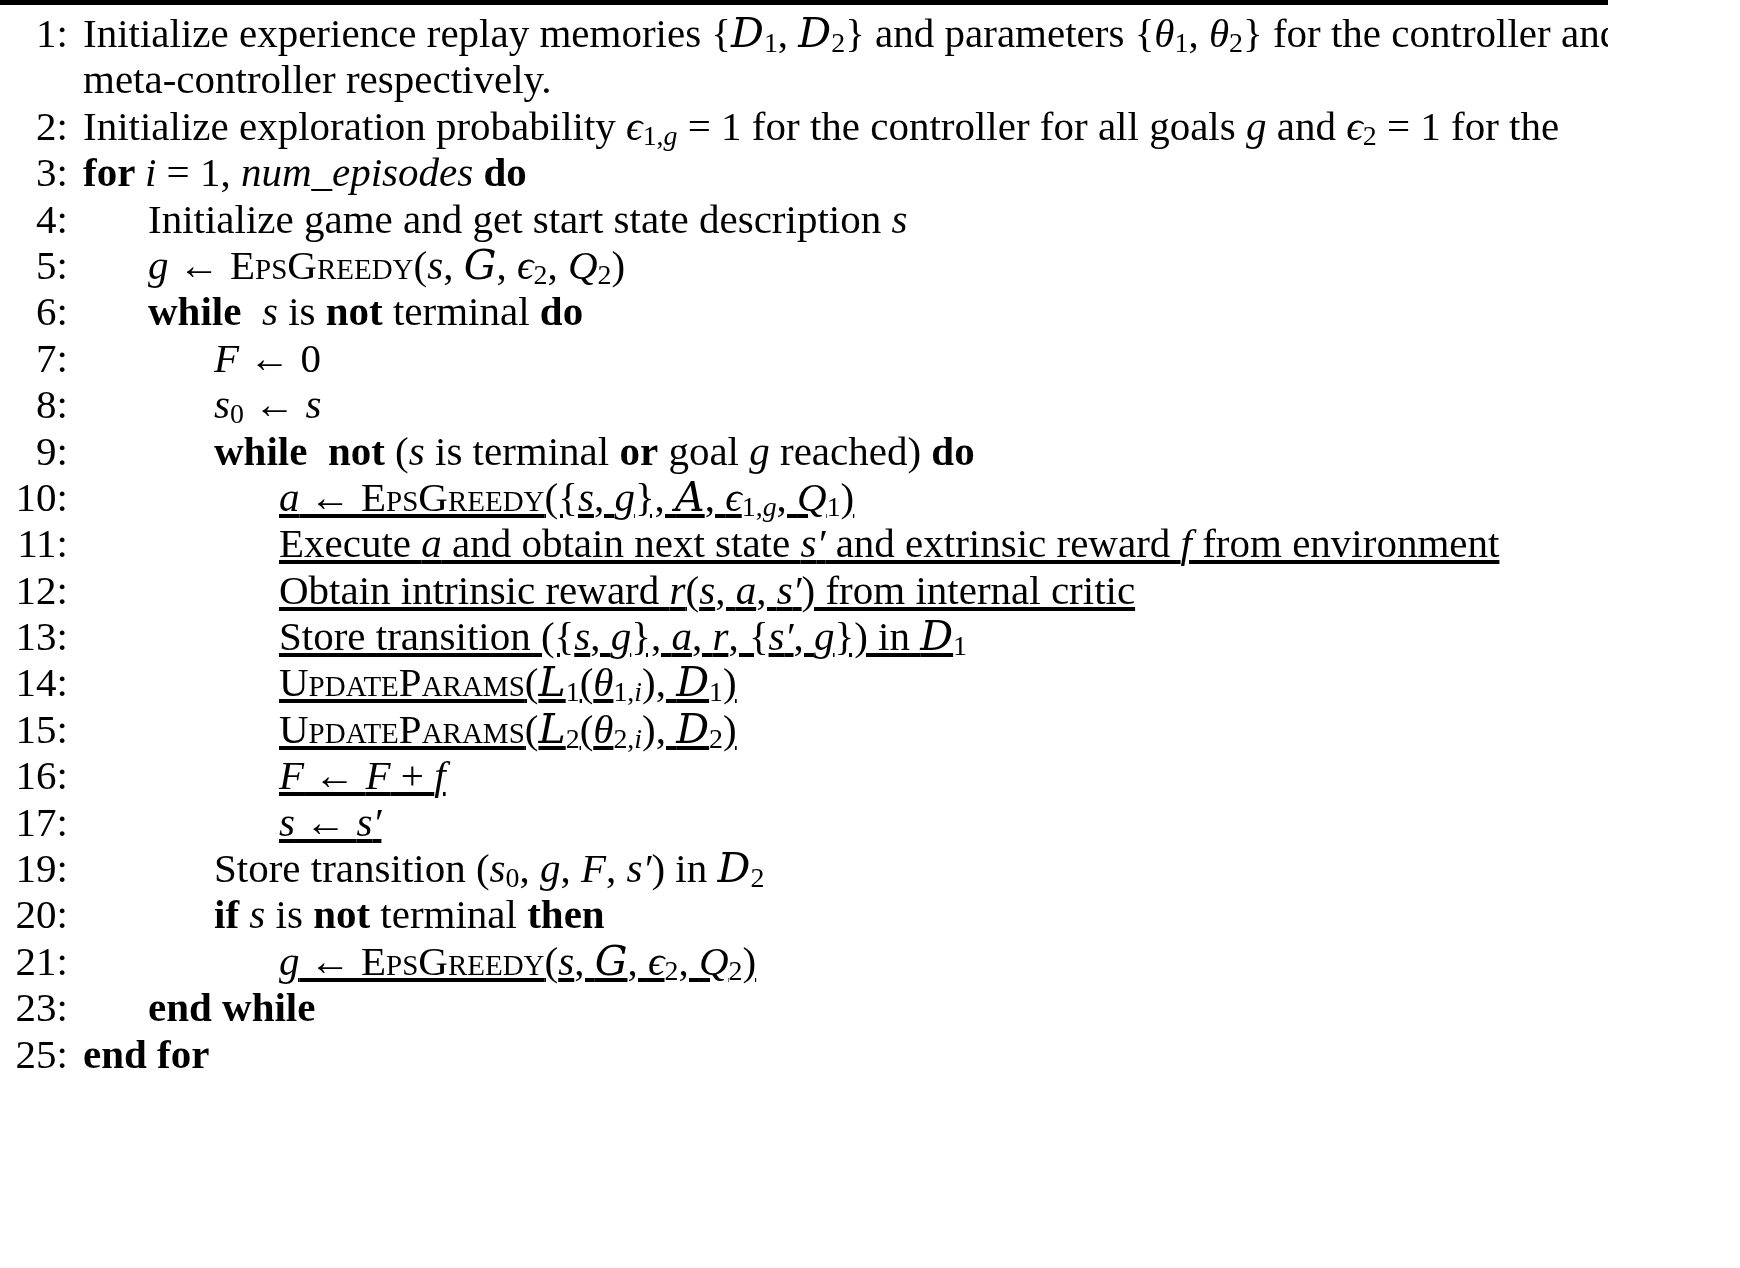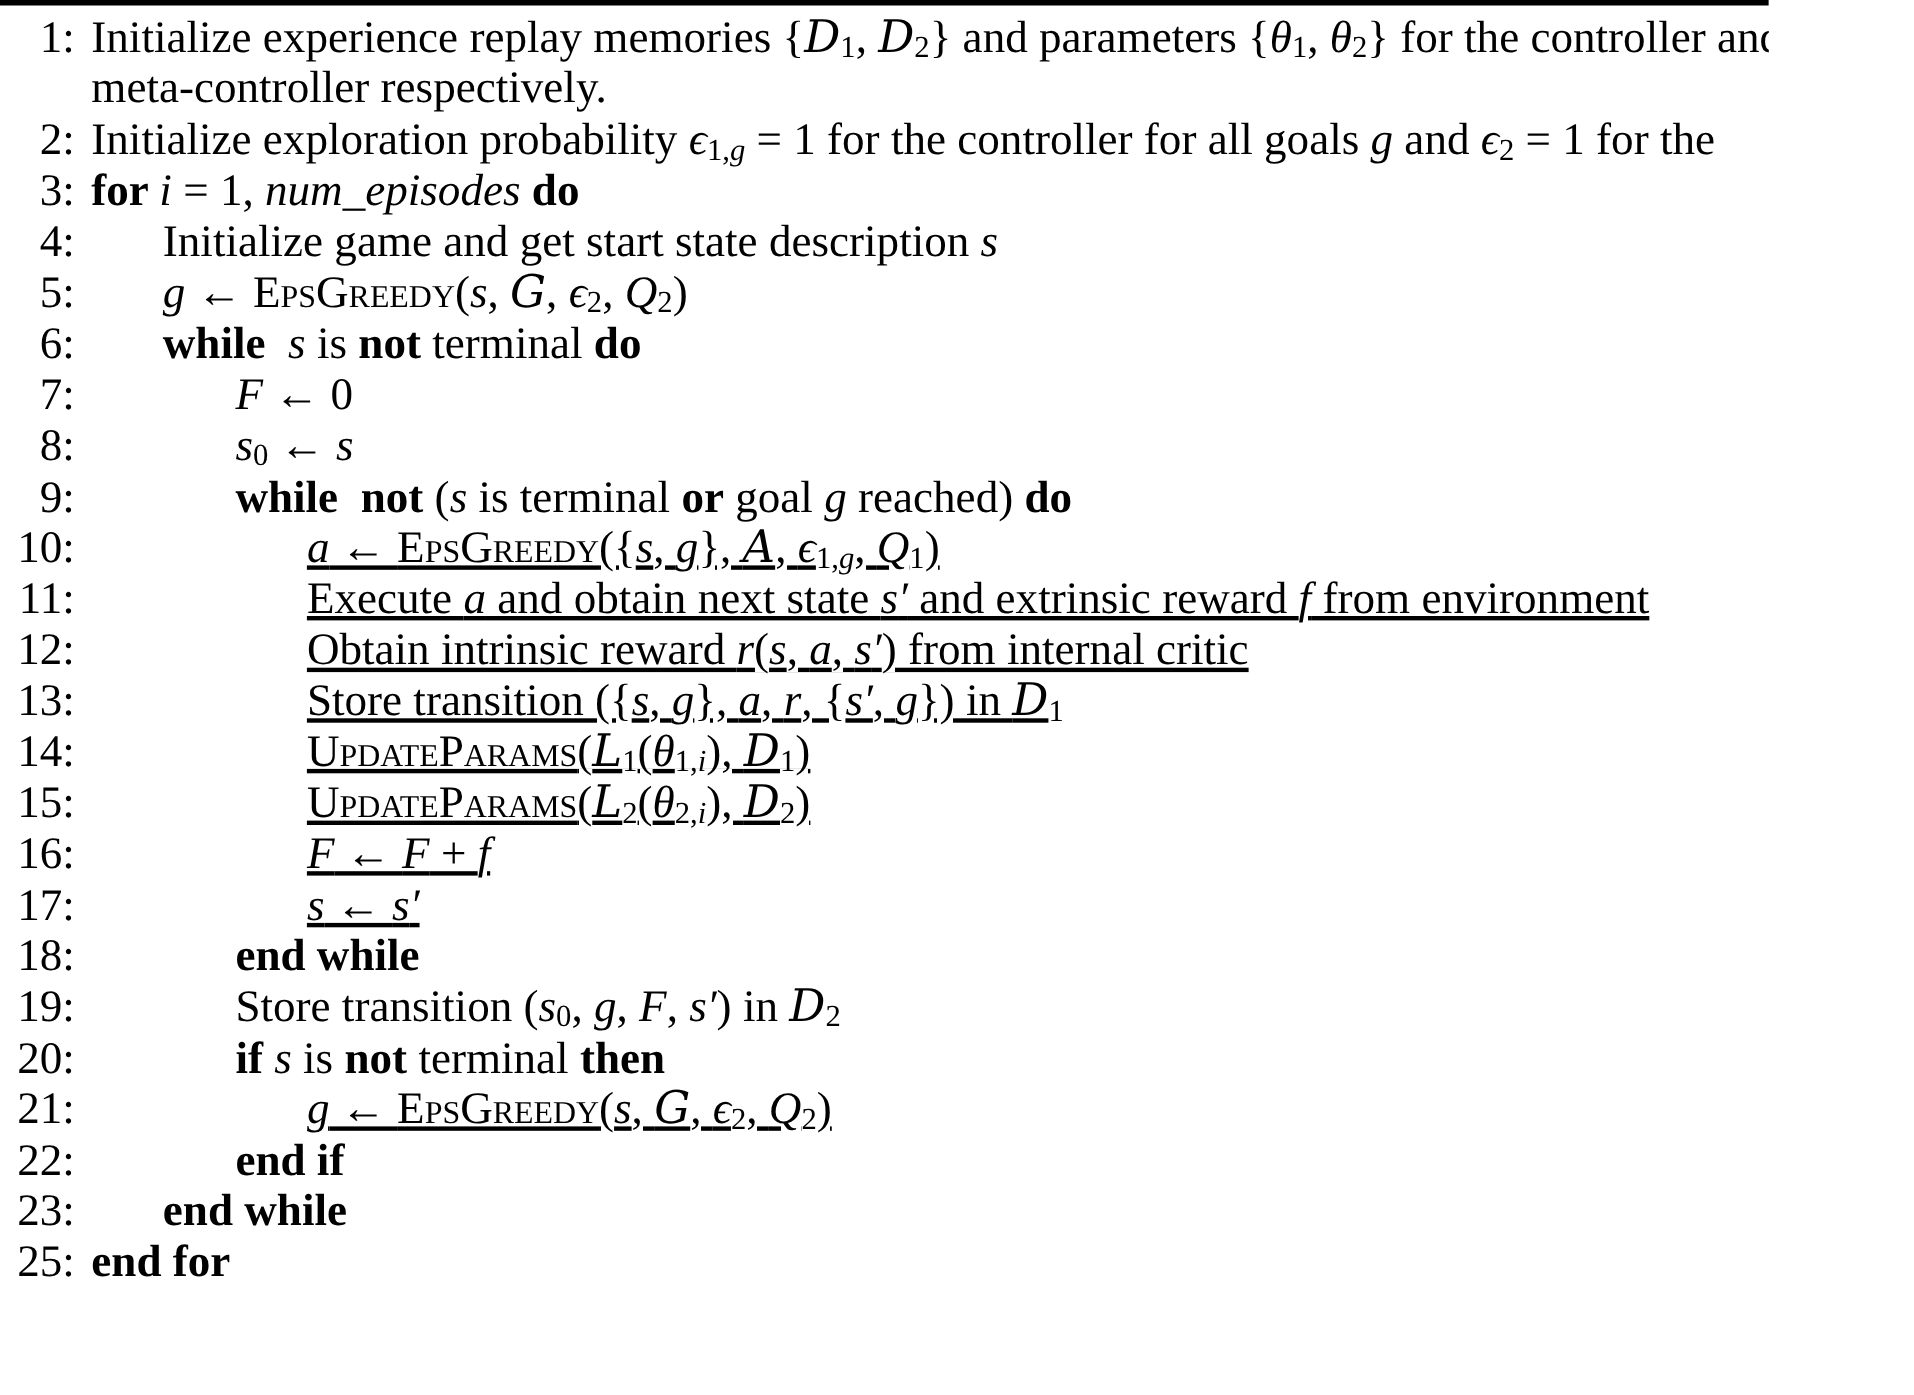--- a/index.html
+++ b/index.html
@@ -67,21 +67,19 @@
       <div class="row"><span class="num">8:</span><span class="content ind2"><span class="t-i">s</span><span class="t-sub">0</span><span class="t-r"> ← </span><span class="t-i">s</span></span></div>
       <div class="row"><span class="num">9:</span><span class="content ind2"><span class="t-b">while  not</span><span class="t-r"> (</span><span class="t-i">s</span><span class="t-r"> is terminal </span><span class="t-b">or</span><span class="t-r"> goal </span><span class="t-i">g</span><span class="t-r"> reached) </span><span class="t-b">do</span></span></div>
       <div class="row"><span class="num">10:</span><span class="content ind3"><span class="t-i">a</span><span class="t-r"> ← </span><span class="t-sc">EpsGreedy</span><span class="t-r">({</span><span class="t-i">s</span><span class="t-r">, </span><span class="t-i">g</span><span class="t-r">}, </span><span class="t-cal">A</span><span class="t-r">, </span><span class="t-i">ϵ</span><span class="t-sub">1,</span><span class="t-sub t-i">g</span><span class="t-r">, </span><span class="t-i">Q</span><span class="t-sub">1</span><span class="t-r">)</span></span></div>
       <div class="row"><span class="num">11:</span><span class="content ind3"><span class="t-r">Execute </span><span class="t-i">a</span><span class="t-r"> and obtain next state </span><span class="t-i">s</span><span class="t-i">′</span><span class="t-r"> and extrinsic reward </span><span class="t-i">f</span><span class="t-r"> from environment</span></span></div>
       <div class="row"><span class="num">12:</span><span class="content ind3"><span class="t-r">Obtain intrinsic reward </span><span class="t-i">r</span><span class="t-r">(</span><span class="t-i">s</span><span class="t-r">, </span><span class="t-i">a</span><span class="t-r">, </span><span class="t-i">s</span><span class="t-i">′</span><span class="t-r">) from internal critic</span></span></div>
       <div class="row"><span class="num">13:</span><span class="content ind3"><span class="t-r">Store transition ({</span><span class="t-i">s</span><span class="t-r">, </span><span class="t-i">g</span><span class="t-r">}, </span><span class="t-i">a</span><span class="t-r">, </span><span class="t-i">r</span><span class="t-r">, {</span><span class="t-i">s</span><span class="t-i">′</span><span class="t-r">, </span><span class="t-i">g</span><span class="t-r">}) in </span><span class="t-cal">D</span><span class="t-sub">1</span></span></div>
       <div class="row"><span class="num">14:</span><span class="content ind3"><span class="t-sc">UpdateParams</span><span class="t-r">(</span><span class="t-cal">L</span><span class="t-sub">1</span><span class="t-r">(</span><span class="t-i">θ</span><span class="t-sub">1,</span><span class="t-sub t-i">i</span><span class="t-r">), </span><span class="t-cal">D</span><span class="t-sub">1</span><span class="t-r">)</span></span></div>
       <div class="row"><span class="num">15:</span><span class="content ind3"><span class="t-sc">UpdateParams</span><span class="t-r">(</span><span class="t-cal">L</span><span class="t-sub">2</span><span class="t-r">(</span><span class="t-i">θ</span><span class="t-sub">2,</span><span class="t-sub t-i">i</span><span class="t-r">), </span><span class="t-cal">D</span><span class="t-sub">2</span><span class="t-r">)</span></span></div>
       <div class="row"><span class="num">16:</span><span class="content ind3"><span class="t-i">F</span><span class="t-r"> ← </span><span class="t-i">F</span><span class="t-r"> + </span><span class="t-i">f</span></span></div>
       <div class="row"><span class="num">17:</span><span class="content ind3"><span class="t-i">s</span><span class="t-r"> ← </span><span class="t-i">s</span><span class="t-i">′</span></span></div>
-      <div class="row"><span class="num">18:</span><span class="content ind2"><span class="t-b">end while</span></span></div>
       <div class="row"><span class="num">19:</span><span class="content ind2"><span class="t-r">Store transition (</span><span class="t-i">s</span><span class="t-sub">0</span><span class="t-r">, </span><span class="t-i">g</span><span class="t-r">, </span><span class="t-i">F</span><span class="t-r">, </span><span class="t-i">s</span><span class="t-i">′</span><span class="t-r">) in </span><span class="t-cal">D</span><span class="t-sub">2</span></span></div>
       <div class="row"><span class="num">20:</span><span class="content ind2"><span class="t-b">if </span><span class="t-i">s</span><span class="t-r"> is </span><span class="t-b">not</span><span class="t-r"> terminal </span><span class="t-b">then</span></span></div>
       <div class="row"><span class="num">21:</span><span class="content ind3"><span class="t-i">g</span><span class="t-r"> ← </span><span class="t-sc">EpsGreedy</span><span class="t-r">(</span><span class="t-i">s</span><span class="t-r">, </span><span class="t-cal">G</span><span class="t-r">, </span><span class="t-i">ϵ</span><span class="t-sub">2</span><span class="t-r">, </span><span class="t-i">Q</span><span class="t-sub">2</span><span class="t-r">)</span></span></div>
-      <div class="row"><span class="num">22:</span><span class="content ind2"><span class="t-b">end if</span></span></div>
       <div class="row"><span class="num">23:</span><span class="content ind1"><span class="t-b">end while</span></span></div>
       <div class="row"><span class="num">25:</span><span class="content ind0"><span class="t-b">end for</span></span></div>
     </div>
 </div>
 
 </body></html>

